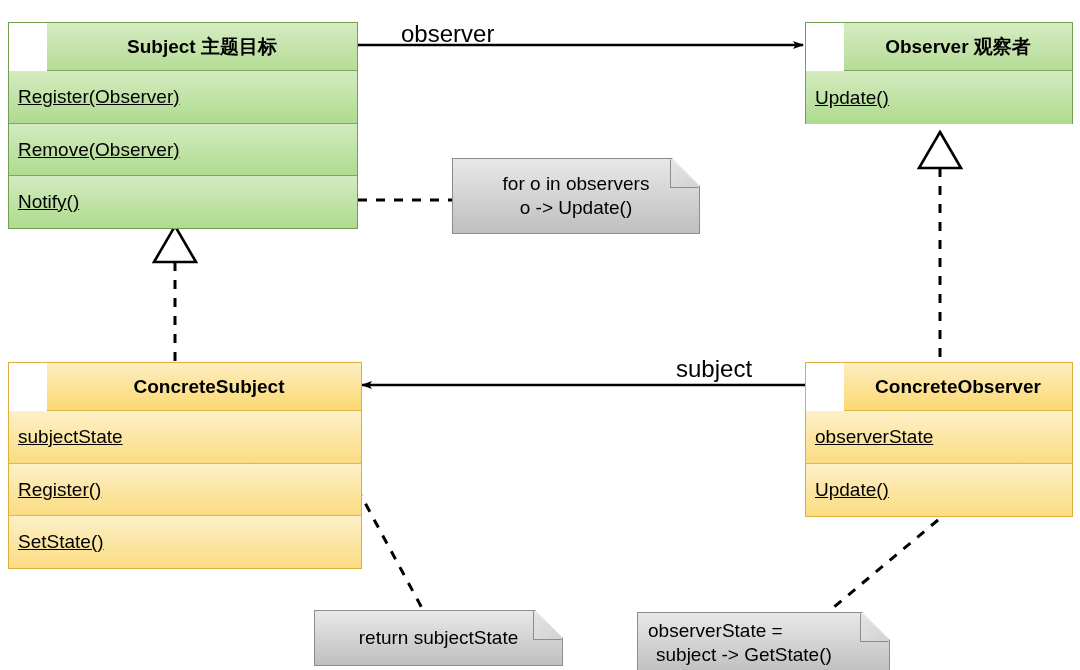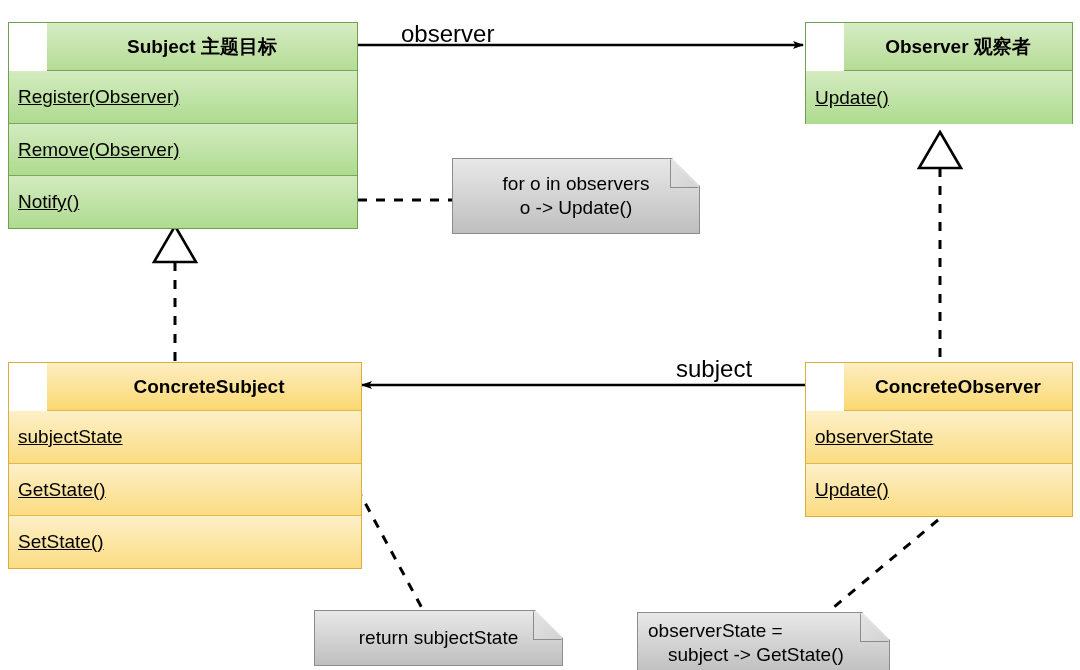--- a/index.html
+++ b/index.html
@@ -174,21 +174,21 @@
   </div>
 
   <div class="umlbox green" style="left:805px; top:22px; width:268px; height:102px;">
     <div class="umlrow title" style="height:48px;">Observer 观察者</div>
     <div class="umlrow member" style="height:53px;">Update()</div>
   </div>
 
   <div class="umlbox yellow" style="left:8px; top:362px; width:354px; height:207px;">
     <div class="umlrow title" style="height:48px;padding-left:10px;">ConcreteSubject</div>
     <div class="umlrow member" style="height:53px;">subjectState</div>
-    <div class="umlrow member" style="height:52px;">GetState()</div>
+    <div class="umlrow member" style="height:52px;">Register()</div>
     <div class="umlrow member" style="height:52px;">SetState()</div>
   </div>
 
   <div class="umlbox yellow" style="left:805px; top:362px; width:268px; height:155px;">
     <div class="umlrow title" style="height:48px;">ConcreteObserver</div>
     <div class="umlrow member" style="height:53px;">observerState</div>
     <div class="umlrow member" style="height:52px;">Update()</div>
   </div>
 
   <div class="note" style="left:452px; top:158px; width:248px; height:76px;">
@@ -198,20 +198,20 @@
   </div>
 
   <div class="note" style="left:314px; top:610px; width:249px; height:56px;">
     <span class="fold"></span>
     <span class="noteline">return subjectState</span>
   </div>
 
   <div class="note indent2" style="left:637px; top:612px; width:253px; height:62px;">
     <span class="fold"></span>
     <span class="noteline" style="align-self:flex-start; padding-left:10px;">observerState =</span>
-    <span class="noteline" style="align-self:flex-start; padding-left:30px;">subject -&gt; GetState()</span>
+    <span class="noteline" style="align-self:flex-start; padding-left:18px;">subject -&gt; GetState()</span>
   </div>
 
   <div class="edgelabel" style="left:401px; top:20px;">observer</div>
 
   <div class="edgelabel" style="left:676px; top:355px;">subject</div>
 
 </div>
 
 </body></html>

